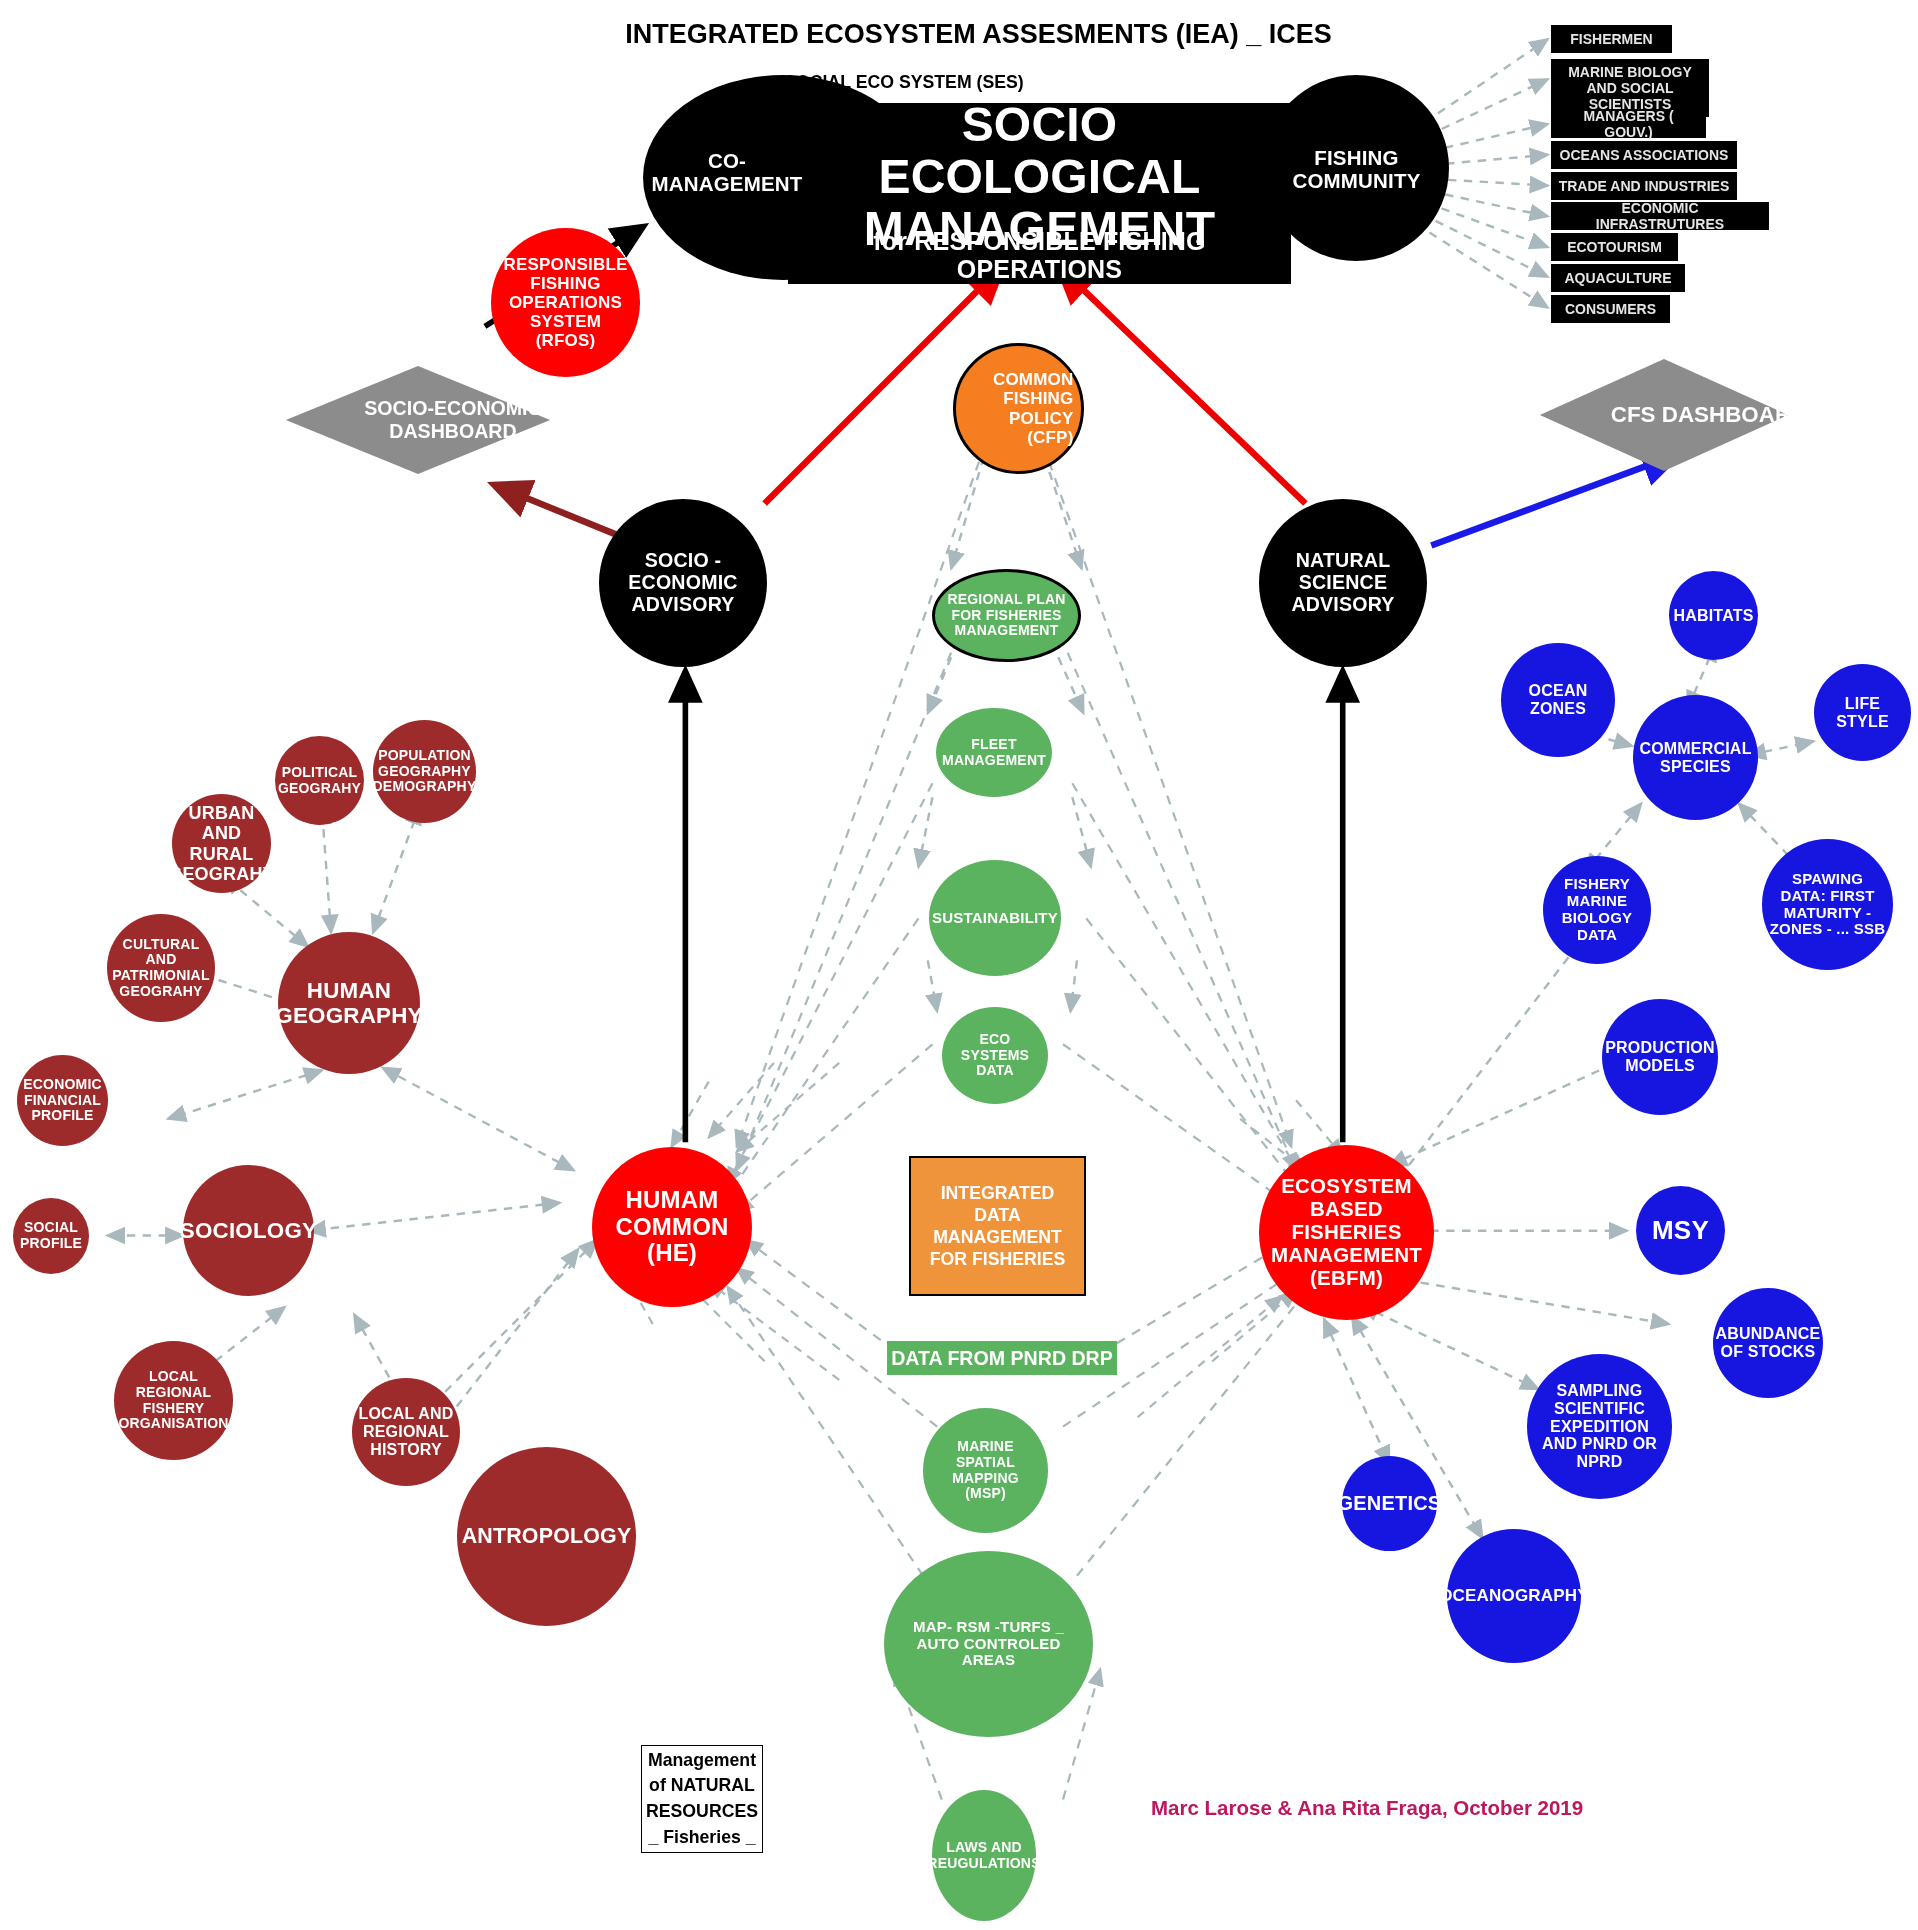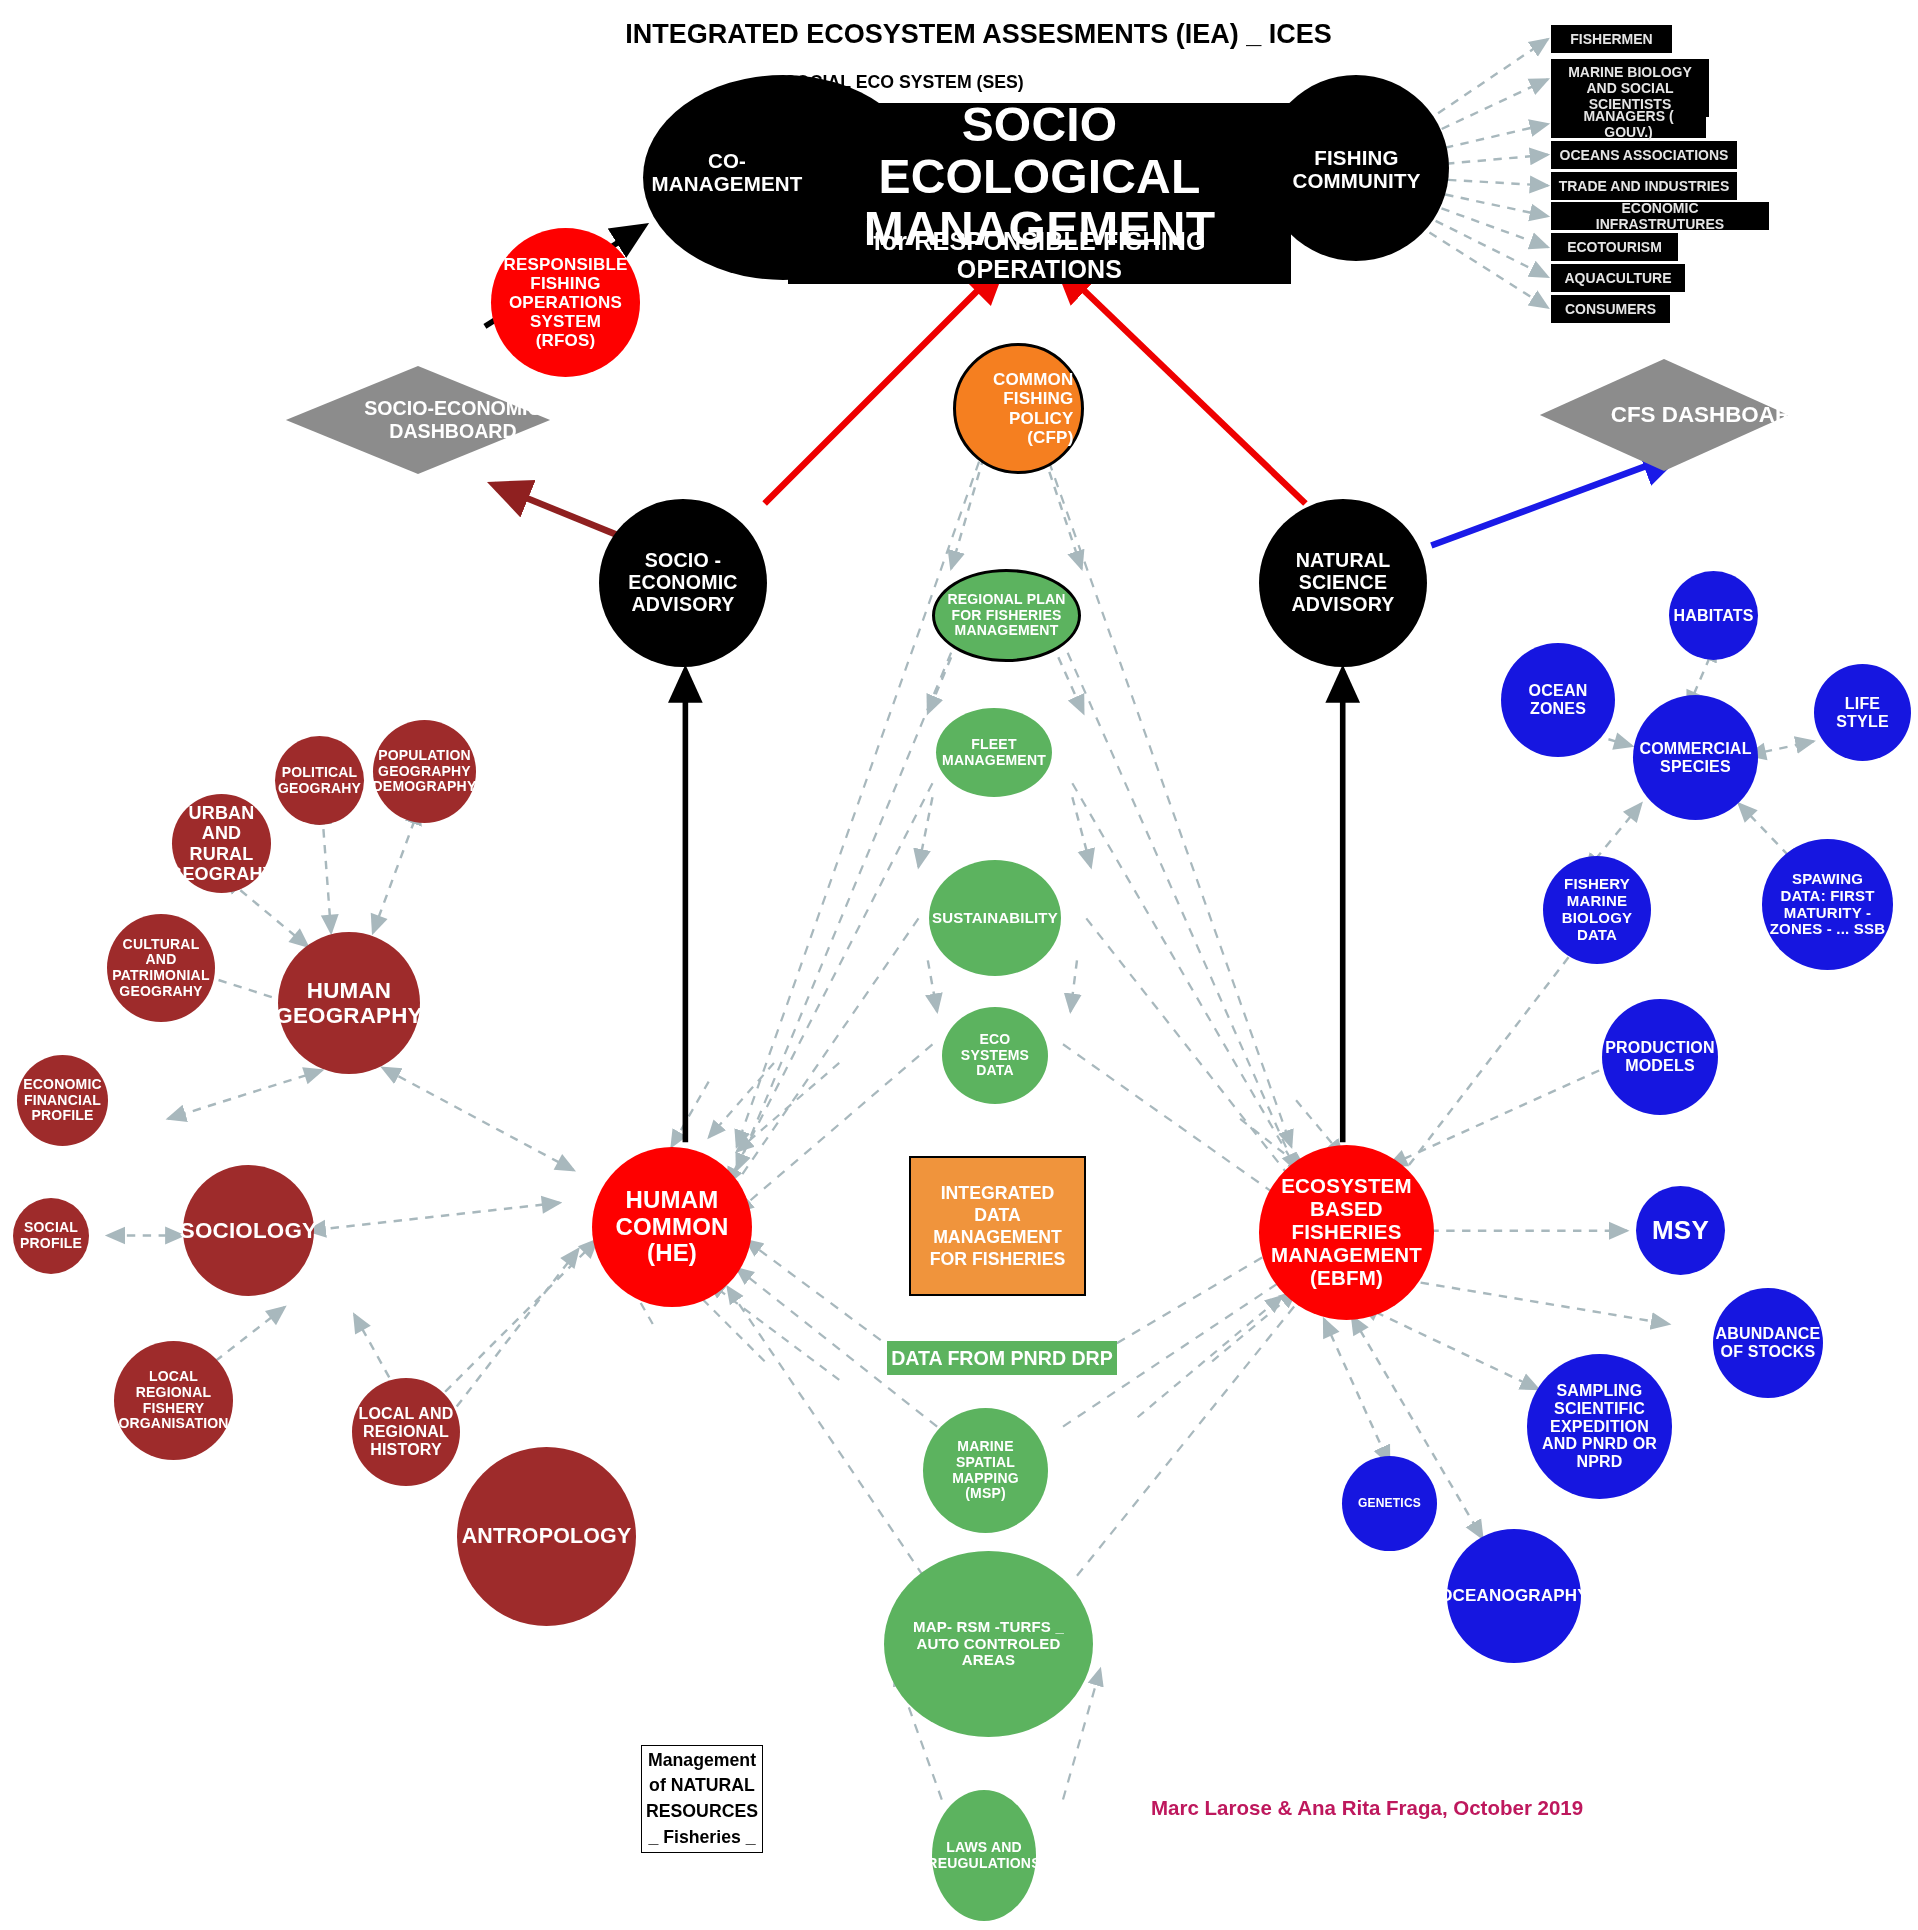--- a/index.html
+++ b/index.html
@@ -258,20 +258,20 @@
   <div class="node circ blue" style="left:1633px;top:695px;width:125px;height:125px;font-size:16px;padding:0 5.6px;">COMMERCIAL SPECIES</div>
   <div class="node circ blue" style="left:1669px;top:571px;width:89px;height:89px;font-size:16px;">HABITATS</div>
   <div class="node circ blue" style="left:1501px;top:643px;width:114px;height:114px;font-size:16px;padding:0 3.7px;">OCEAN ZONES</div>
   <div class="node circ blue" style="left:1814px;top:664px;width:97px;height:97px;font-size:16px;padding:0 3.7px;">LIFE STYLE</div>
   <div class="node circ blue" style="left:1543px;top:856px;width:108px;height:108px;font-size:15px;padding:0 5.6px;">FISHERY MARINE BIOLOGY DATA</div>
   <div class="node circ blue" style="left:1762px;top:839px;width:131px;height:131px;font-size:15px;padding:0 7.5px;">SPAWING DATA: FIRST MATURITY - ZONES - ... SSB</div>
   <div class="node circ blue" style="left:1602px;top:999px;width:116px;height:116px;font-size:16px;padding:0 5.6px;">PRODUCTION MODELS</div>
   <div class="node circ blue" style="left:1636px;top:1186px;width:89px;height:89px;font-size:26px;">MSY</div>
   <div class="node circ blue" style="left:1713px;top:1288px;width:110px;height:110px;font-size:16px;padding:0 5.6px;">ABUNDANCE OF STOCKS</div>
   <div class="node circ blue" style="left:1527px;top:1354px;width:145px;height:145px;font-size:16px;padding:0 9.3px;">SAMPLING SCIENTIFIC EXPEDITION AND PNRD OR NPRD</div>
-  <div class="node circ blue" style="left:1342px;top:1456px;width:95px;height:95px;font-size:12px;text-align:right;">GENETICS</div>
+  <div class="node circ blue" style="left:1342px;top:1456px;width:95px;height:95px;font-size:20px;text-align:right;">GENETICS</div>
   <div class="node circ blue" style="left:1447px;top:1529px;width:134px;height:134px;font-size:17px;padding:0 5.6px;">OCEANOGRAPHY</div>
 
   <div class="mgmt-box" style="left:641px;top:1745px;width:122px;height:108px;font-size:17.7px;padding:0 9.3px;">Management of NATURAL RESOURCES _ Fisheries _</div>
   <div class="footer-credit" style="left:1151px;top:1796px;font-size:20.5px;">Marc Larose &amp; Ana Rita Fraga,  October 2019</div>
 
 </div>
 
 
 </body></html>

